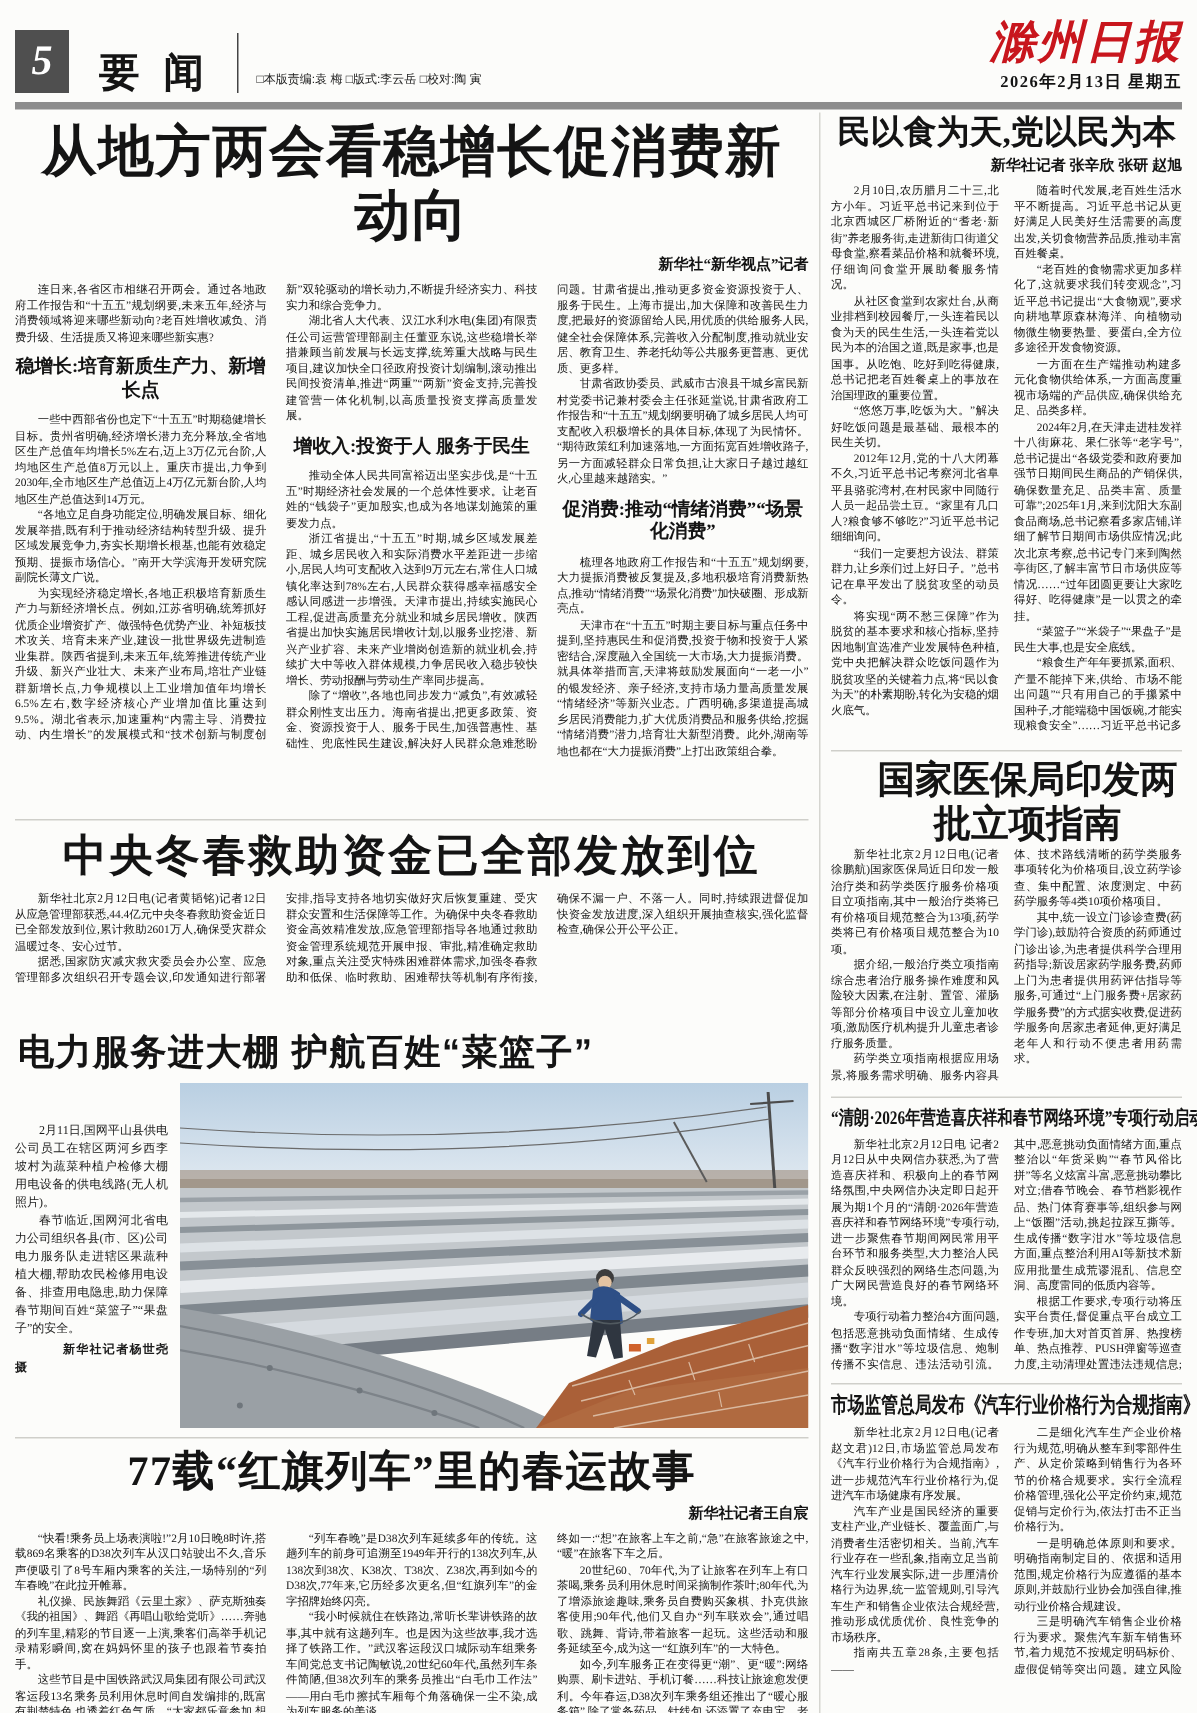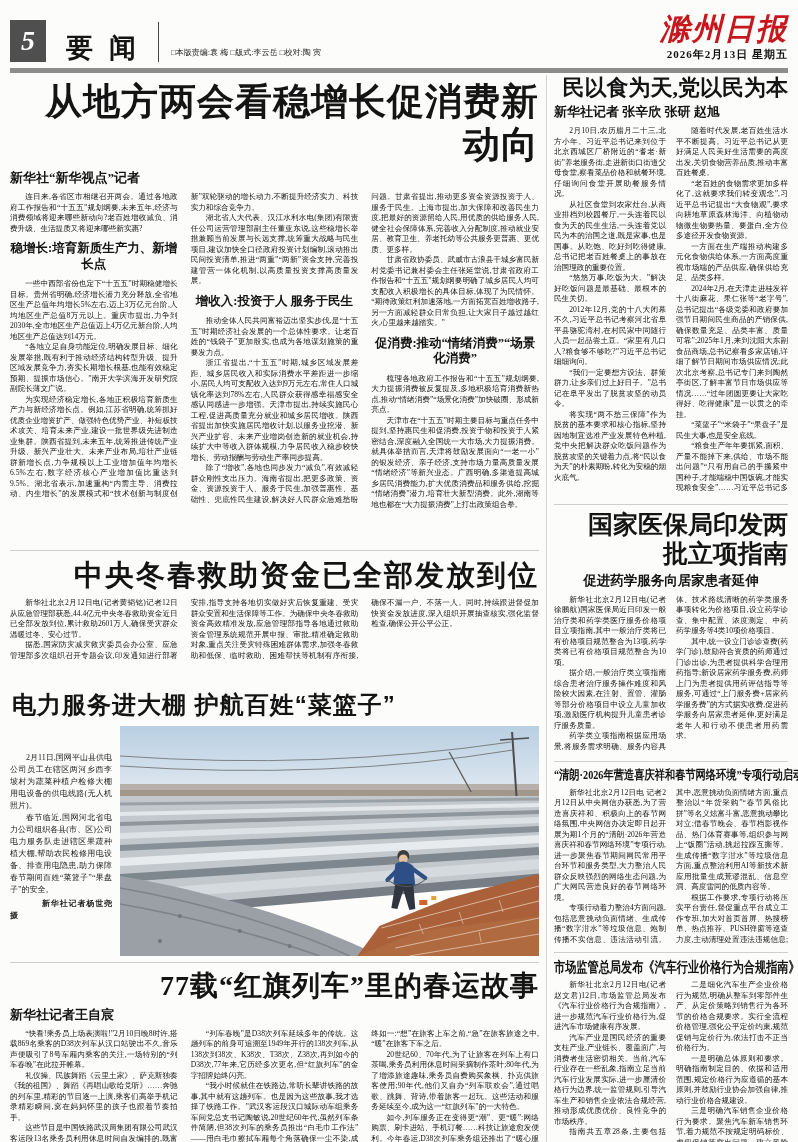--- a/index.html
+++ b/index.html
@@ -16,22 +16,22 @@
   .masthead{color:#c8161d;font-size:30px;font-weight:bold;font-style:italic;line-height:1;
             letter-spacing:2px;font-family:"Liberation Serif",serif;}
   .pub-date{font-size:11px;font-weight:bold;margin-top:3px;letter-spacing:1px;}
   .header-rule{height:5px;background:#8d8d8d;margin:6px 10px 0 10px;}
   
   .content{display:flex;padding:2px 10px 0 10px;gap:7px;}
   .left-col{width:529px;flex:none;}
   .v-rule{width:1px;background:#d5d5d0;flex:none;}
   .right-col{flex:1;min-width:0;}
   
-  .headline{font-weight:bold;text-align:right;margin:0;line-height:1.15;}
-  .byline{text-align:left;font-size:13px;font-weight:bold;margin:3px 0 5px 0;}
+  .headline{font-weight:bold;text-align:center;margin:0;line-height:1.15;}
+  .byline{text-align:right;font-size:10px;font-weight:bold;margin:3px 0 5px 0;}
   .body-cols{text-align:justify;overflow:hidden;font-size:7.6px;line-height:10.5px;}
   .para{margin:0;text-indent:2em;}
   .flow-subhead{font-family:Liberation Serif, serif;font-weight:bold;
                 font-size:12.5px;text-align:center;margin:7px 0;line-height:1.25;break-inside:avoid;}
   .caption-credit{margin:2px 0 0 0;text-indent:4em;font-weight:bold;}
   .h-rule{border:none;border-top:1px solid #cfcfca;margin:6px 0;}
   
   .lead-headline{font-size:37px;letter-spacing:1px;margin-top:6px;}
   .lead-body{column-count:3;column-gap:13px;height:352px;margin-top:2px;}
   .relief-headline{font-size:29px;letter-spacing:2px;margin:8px 0 6px 0;}
@@ -228,21 +228,20 @@
             <p class="para">2024年2月,在天津走进桂发祥十八街麻花、果仁张等“老字号”,总书记提出“各级党委和政府要加强节日期间民生商品的产销保供,确保数量充足、品类丰富、质量可靠”;2025年1月,来到沈阳大东副食品商场,总书记察看多家店铺,详细了解节日期间市场供应情况;此次北京考察,总书记专门来到陶然亭街区,了解丰富节日市场供应等情况……“过年团圆更要让大家吃得好、吃得健康”是一以贯之的牵挂。</p>
             <p class="para">“菜篮子”“米袋子”“果盘子”是民生大事,也是安全底线。</p>
             <p class="para">“粮食生产年年要抓紧,面积、产量不能掉下来,供给、市场不能出问题”“只有用自己的手攥紧中国种子,才能端稳中国饭碗,才能实现粮食安全”……习近平总书记多次对保障粮食安全作出重要指示。</p>
           </div>
       </article>
 
       <hr class="h-rule">
 
       <article>
         <h2 class="headline medical-headline">国家医保局印发两批立项指南</h2>
-        <div class="medical-subhead">促进药学服务向居家患者延伸</div>
         <div class="body-cols two-col medical-body">
             <p class="para">新华社北京2月12日电(记者徐鹏航)国家医保局近日印发一般治疗类和药学类医疗服务价格项目立项指南,其中一般治疗类将已有价格项目规范整合为13项,药学类将已有价格项目规范整合为10项。</p>
             <p class="para">据介绍,一般治疗类立项指南综合患者治疗服务操作难度和风险较大因素,在注射、置管、灌肠等部分价格项目中设立儿童加收项,激励医疗机构提升儿童患者诊疗服务质量。</p>
             <p class="para">药学类立项指南根据应用场景,将服务需求明确、服务内容具体、技术路线清晰的药学类服务事项转化为价格项目,设立药学诊查、集中配置、浓度测定、中药药学服务等4类10项价格项目。</p>
             <p class="para">其中,统一设立门诊诊查费(药学门诊),鼓励符合资质的药师通过门诊出诊,为患者提供科学合理用药指导;新设居家药学服务费,药师上门为患者提供用药评估指导等服务,可通过“上门服务费+居家药学服务费”的方式据实收费,促进药学服务向居家患者延伸,更好满足老年人和行动不便患者用药需求。</p>
           </div>
       </article>
 
       <hr class="h-rule">
 

